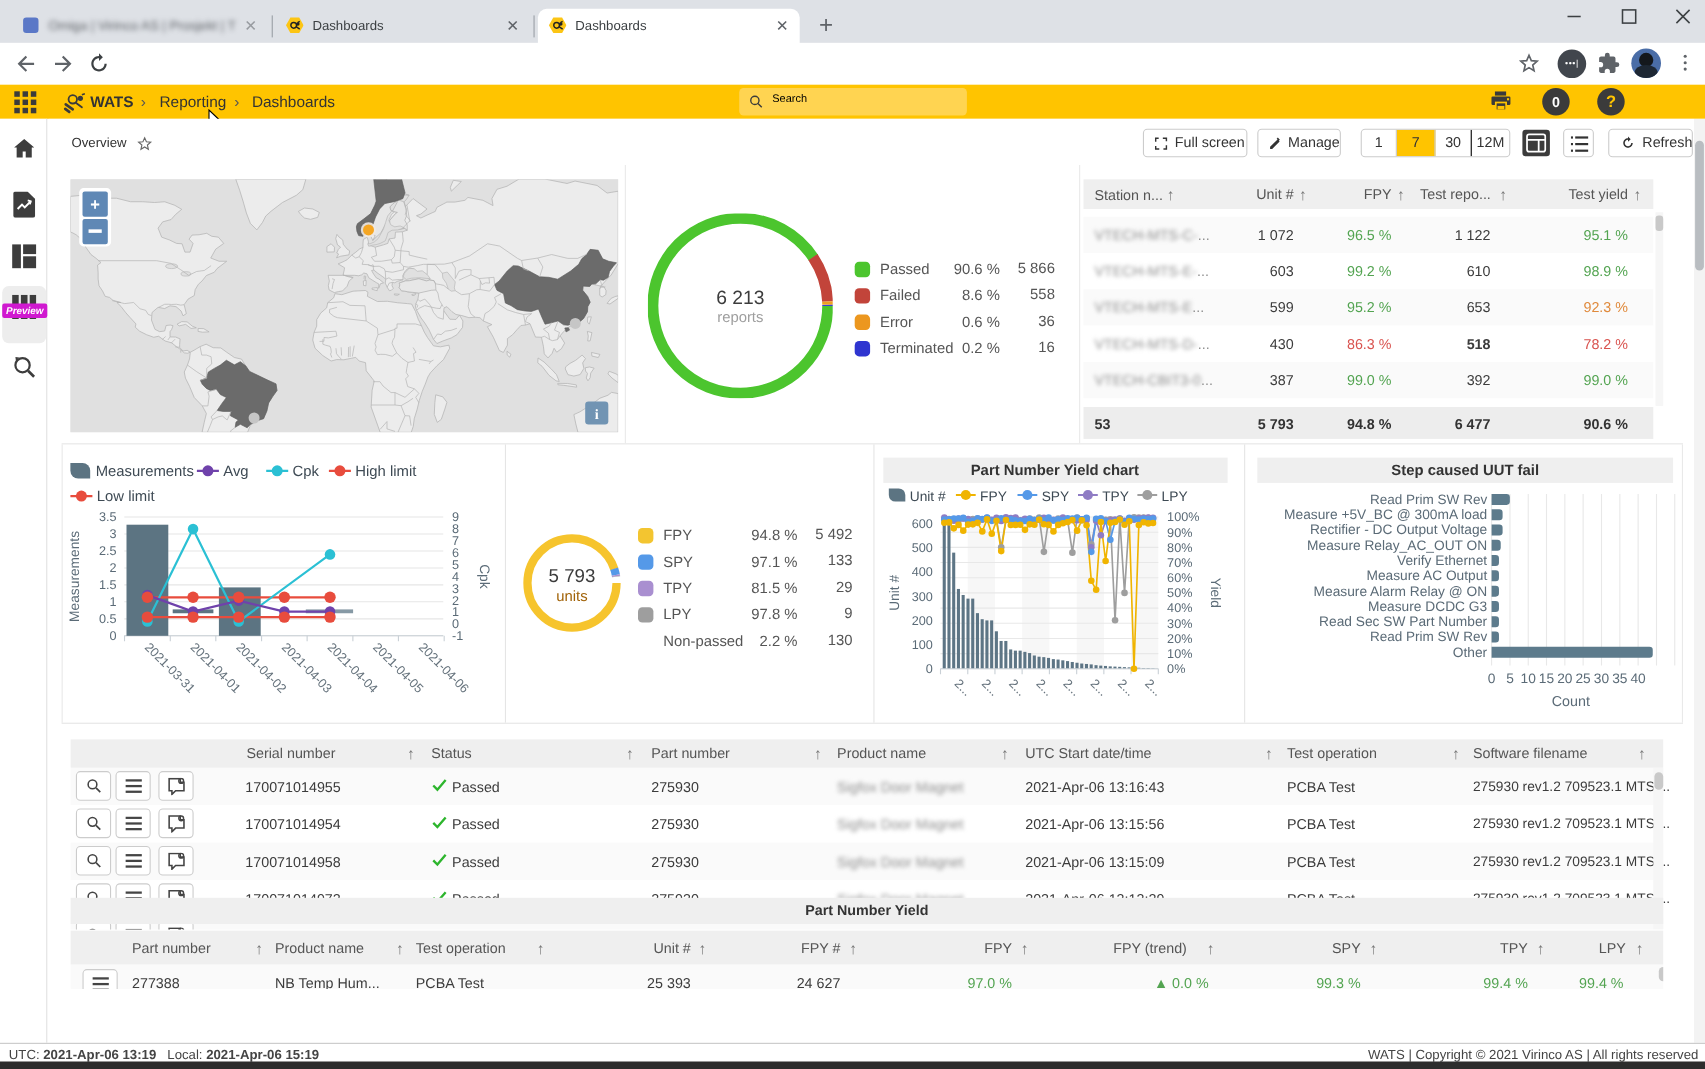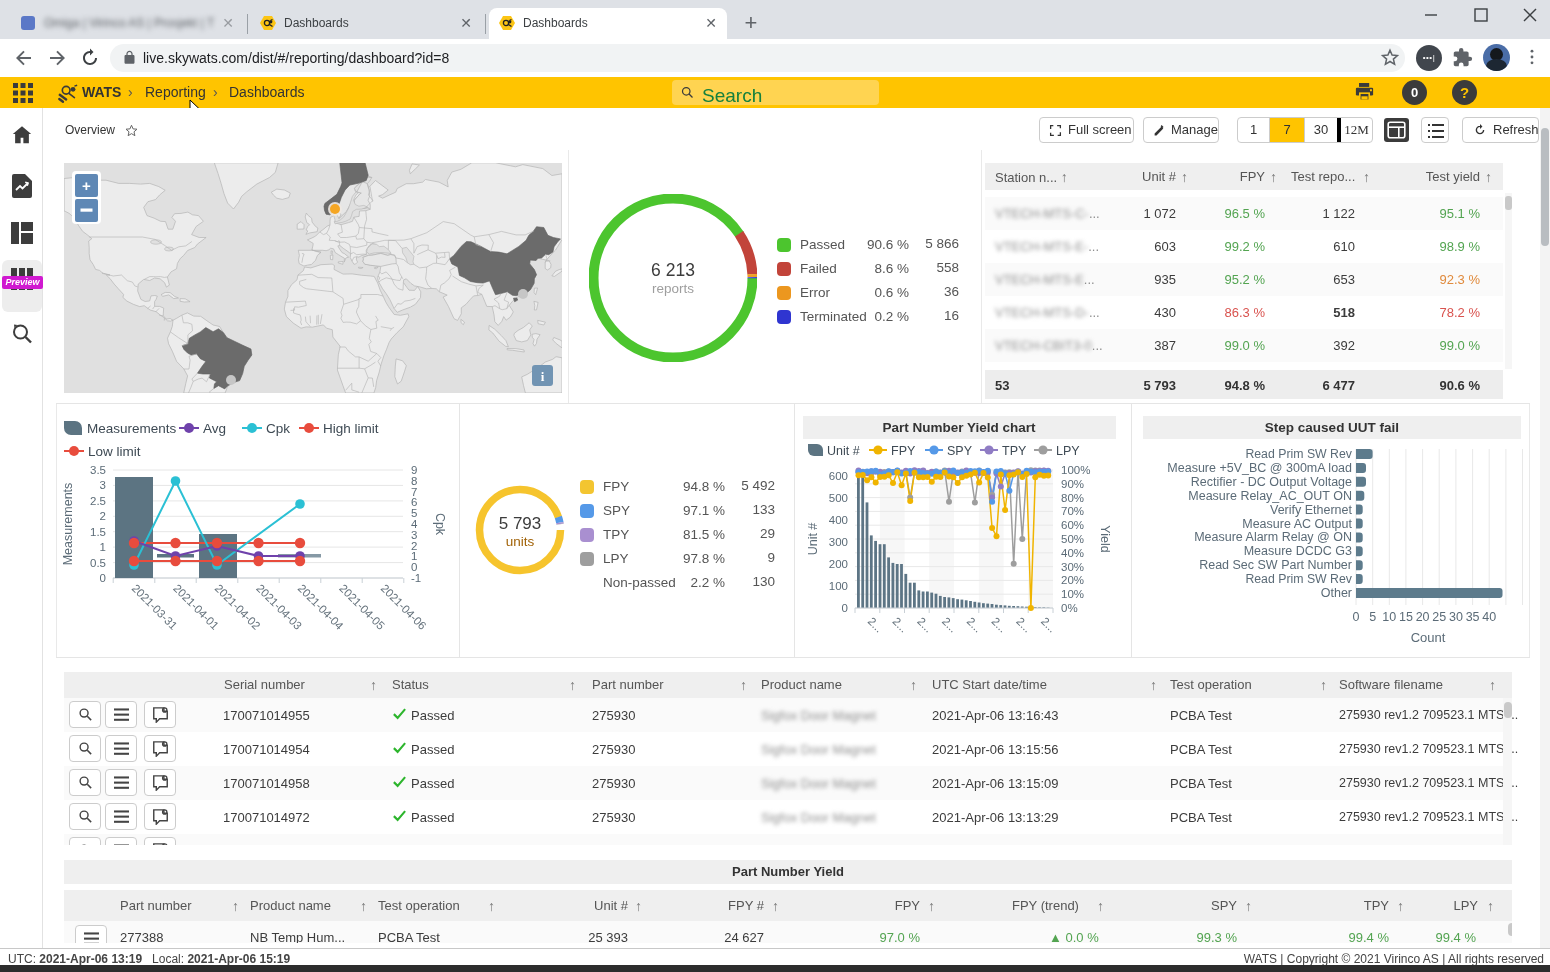--- a/index.html
+++ b/index.html
@@ -89,26 +89,20 @@
   <div class="abs" id="toolbar">
     <svg class="navic" style="left:12px;" viewBox="0 0 24 24">
         <path d="M19 11H7.8l4.9-4.9L11.3 4.7 4 12l7.3 7.3 1.4-1.4L7.8 13H19z" fill="#5f6368"></path>
       </svg>
     <svg class="navic" style="left:45px;" viewBox="0 0 24 24">
         <path d="M5 11h11.2l-4.9-4.9 1.4-1.4L20 12l-7.3 7.3-1.4-1.4 4.9-4.9H5z" fill="#5f6368"></path>
       </svg>
     <svg class="navic" style="left:78px;" viewBox="0 0 24 24">
         <path d="M12 5V2.5L15.5 6 12 9.5V7c-2.8 0-5 2.2-5 5s2.2 5 5 5 5-2.2 5-5h2c0 3.9-3.1 7-7 7s-7-3.1-7-7 3.1-7 7-7z" fill="#3c4043"></path>
       </svg>
-    <div id="omnibox">
-      <svg style="position:absolute;left:12px;top:6px;width:15px;height:15px;" viewBox="0 0 24 24">
-          <path d="M18 8h-1V6c0-2.8-2.2-5-5-5S7 3.2 7 6v2H6c-1.1 0-2 .9-2 2v10c0 1.1.9 2 2 2h12c1.1 0 2-.9 2-2V10c0-1.1-.9-2-2-2zM9 6c0-1.7 1.3-3 3-3s3 1.3 3 3v2H9V6z" fill="#5f6368"></path>
-        </svg>
-      <span class="url">live.skywats.com/dist/#/reporting/dashboard?id=8</span>
-    </div>
     <svg class="navic" style="left:1378px;" viewBox="0 0 24 24">
         <path d="M12 4.2l2.1 4.9 5.3.5-4 3.5 1.2 5.2L12 15.5l-4.6 2.8 1.2-5.2-4-3.5 5.3-.5z" fill="none" stroke="#5f6368" stroke-width="1.5"></path>
       </svg>
     <div style="position:absolute;left:1416px;top:6px;width:26px;height:26px;border-radius:50%;background:#41464d;"></div>
     <div style="position:absolute;left:1421px;top:14px;width:16px;height:10px;border-radius:2px;color:#fff;font-size:8px;letter-spacing:.5px;line-height:9px;text-align:center;">•••|</div>
     <svg class="navic" style="left:1452px;top:8px;width:21px;height:21px;" viewBox="0 0 24 24">
         <path d="M20.5 11H19V7c0-1.1-.9-2-2-2h-4V3.5a2.5 2.5 0 0 0-5 0V5H4c-1.1 0-2 .9-2 2v3.8h1.5a2.7 2.7 0 0 1 0 5.4H2V20c0 1.1.9 2 2 2h3.8v-1.5a2.7 2.7 0 0 1 5.4 0V22H17c1.1 0 2-.9 2-2v-4h1.5a2.5 2.5 0 0 0 0-5z" fill="#5f6368"></path>
       </svg>
     <div style="position:absolute;left:1483px;top:5px;width:27px;height:27px;border-radius:50%;background:#4a6da7;overflow:hidden;">
       <div style="position:absolute;left:7px;top:4px;width:13px;height:13px;border-radius:50%;background:#14181d;"></div>
@@ -147,21 +141,21 @@
     <span class="bc" style="left:82px;font-weight:bold;">WATS</span>
     <span class="bc" style="left:128px;color:#555;">›</span>
     <span class="bc" style="left:145px;">Reporting</span>
     <span class="bc" style="left:213px;color:#555;">›</span>
     <span class="bc" style="left:229px;">Dashboards</span>
     <div id="searchbox">
       <svg style="position:absolute;left:8px;top:5px;width:15px;height:15px;" viewBox="0 0 24 24">
           <circle cx="10" cy="10" r="6" fill="none" stroke="#3b3b3b" stroke-width="2"></circle>
           <path d="M14.5 14.5 20 20" stroke="#3b3b3b" stroke-width="2"></path>
         </svg>
-      <span style="position:absolute;left:30px;top:5px;font-size:19px;color:#15803d;">Search</span>
+      <span style="position:absolute;left:30px;top:5px;font-size:10px;color:#000000;">Search</span>
     </div>
     <svg style="position:absolute;left:1355px;top:6px;width:19px;height:18px;" viewBox="0 0 24 23">
       <g fill="#3a3a3a">
           <rect x="5" y="0" width="13" height="5"></rect>
           <rect x="1" y="6" width="22" height="10" rx="1.5"></rect>
           <rect x="19" y="8" width="2.5" height="2.5" fill="#ffc400"></rect>
           <rect x="6" y="13" width="12" height="9" stroke="#ffc400" stroke-width="2"></rect>
           <rect x="8" y="17" width="8" height="4" fill="#ffc400"></rect>
         </g>
     </svg>
@@ -226,21 +220,21 @@
   <div class="abs ctlbtn" style="left:1143px;top:117px;width:76px;">
     <svg style="margin-left:9px;width:13px;height:13px;flex:none;" viewBox="0 0 24 24">
         <path d="M3 17.5V21h3.5L19 8.5 15.5 5z M14 4l3.5 3.5 2-2L16 2z" fill="#333"></path>
       </svg>
     <span style="margin-left:5px;">Manage</span>
   </div>
   <div class="abs" style="left:1237px;top:117px;height:26px;border:1px solid #ccc;border-radius:4px;background:#fff;overflow:hidden;">
     <div class="seg" style="width:31px;">1</div>
       <div class="seg" style="width:36px;background:#ffc400;border-left:1px solid #ccc;border-right:1px solid #ccc;">7</div>
       <div class="seg" style="width:32px;">30</div>
-      <div class="seg" style="width:35px;border-left:4px solid #000000;font-family:Liberation Serif, serif;">12M</div>
+      <div class="seg" style="width:35px;border-left:1px solid #000000;">12M</div>
   </div>
   <div class="abs" style="left:1384px;top:118px;width:25px;height:24px;border-radius:3px;background:#3b3b3b;">
     <svg style="position:absolute;left:3px;top:3px;width:19px;height:18px;" viewBox="0 0 19 18">
         <rect x="1.2" y="1.2" width="16.6" height="15.6" rx="2" fill="none" stroke="#fff" stroke-width="1.6"></rect>
         <line x1="1.5" y1="6.2" x2="17.5" y2="6.2" stroke="#fff" stroke-width="1.6"></line>
         <line x1="11.8" y1="6.2" x2="11.8" y2="16.5" stroke="#fff" stroke-width="1.6"></line>
       </svg>
   </div>
   <div class="abs ctlbtn" style="left:1421px;top:117px;width:28px;">
     <svg style="position:absolute;left:6px;top:5px;width:16px;height:16px;" viewBox="0 0 16 16">
@@ -485,21 +479,21 @@
       </div>
       <div class="srow" style="position:absolute;left:0;top:67px;width:518px;height:33px;background:#ffffff;">
         <span style="position:absolute;left:10px;top:9px;color:#8f8f8f;"><span style="filter:blur(2px);">VTECH-MTS-E-</span>...</span>
         <span style="position:absolute;left:101px;top:9px;width:90px;text-align:right;">603</span>
         <span class="gpct" style="position:absolute;left:190px;top:9px;width:90px;text-align:right;">99.2 %</span>
         <span style="position:absolute;left:280px;top:9px;width:90px;text-align:right;">610</span>
         <span class="gpct" style="position:absolute;left:405px;top:9px;width:90px;text-align:right;">98.9 %</span>
       </div>
       <div class="srow" style="position:absolute;left:0;top:100px;width:518px;height:33px;background:#fafafa;">
         <span style="position:absolute;left:10px;top:9px;color:#8f8f8f;"><span style="filter:blur(2px);">VTECH-MTS-E</span>...</span>
-        <span style="position:absolute;left:101px;top:9px;width:90px;text-align:right;">935</span>
+        <span style="position:absolute;left:101px;top:9px;width:90px;text-align:right;">599</span>
         <span class="gpct" style="position:absolute;left:190px;top:9px;width:90px;text-align:right;">95.2 %</span>
         <span style="position:absolute;left:280px;top:9px;width:90px;text-align:right;">653</span>
         <span class="opct" style="position:absolute;left:405px;top:9px;width:90px;text-align:right;">92.3 %</span>
       </div>
       <div class="srow" style="position:absolute;left:0;top:133px;width:518px;height:33px;background:#ffffff;">
         <span style="position:absolute;left:10px;top:9px;color:#8f8f8f;"><span style="filter:blur(2px);">VTECH-MTS-D-</span>...</span>
         <span style="position:absolute;left:101px;top:9px;width:90px;text-align:right;">430</span>
         <span class="rpct" style="position:absolute;left:190px;top:9px;width:90px;text-align:right;">86.3 %</span>
         <span style="position:absolute;left:280px;top:9px;width:90px;text-align:right;font-weight:bold;">518</span>
         <span class="rpct" style="position:absolute;left:405px;top:9px;width:90px;text-align:right;">78.2 %</span>
@@ -1177,21 +1171,21 @@
           <svg style="position:absolute;left:7px;top:5px;width:17px;height:16px;" viewBox="0 0 20 19">
             <path d="M2 1 h12 v4 h4 v9 h-9 l-4 4 v-4 h-3 z" fill="none" stroke="#444" stroke-width="1.7"></path>
             <circle cx="15" cy="3.5" r="2.6" fill="none" stroke="#444" stroke-width="1.5"></circle>
           </svg>
         </div>
       </div>
       <div style="position:absolute;left:1439px;top:26px;width:9px;height:147px;background:#f6f6f6;"></div>
       <div style="position:absolute;left:1440px;top:30px;width:8px;height:16px;background:#c9c9c9;border-radius:4px;"></div>
     </div>
 
-  <div class="abs" id="pnytbl" style="left:64px;top:860px;width:1457px;height:83px;overflow:hidden;">
+  <div class="abs" id="pnytbl" style="left:64px;top:816px;width:1457px;height:83px;overflow:hidden;">
       <div style="position:absolute;left:0;top:0;width:1448px;height:24px;background:#efefef;text-align:center;font-size:13px;font-weight:bold;color:#333;line-height:24px;">Part Number Yield</div>
       <div style="position:absolute;left:0;top:30px;width:1448px;height:31px;background:#efefef;font-size:13px;color:#555;">
         <span style="position:absolute;left:56px;top:8px;">Part number</span>
         <span style="position:absolute;left:168px;top:8px;color:#777;font-size:14px;">↑</span>
         <span style="position:absolute;left:186px;top:8px;">Product name</span>
         <span style="position:absolute;left:296px;top:8px;color:#777;font-size:14px;">↑</span>
         <span style="position:absolute;left:314px;top:8px;">Test operation</span>
         <span style="position:absolute;left:424px;top:8px;color:#777;font-size:14px;">↑</span>
         <span style="position:absolute;left:496px;top:8px;width:68px;text-align:right;">Unit #</span>
         <span style="position:absolute;left:571px;top:8px;color:#777;font-size:14px;">↑</span>

